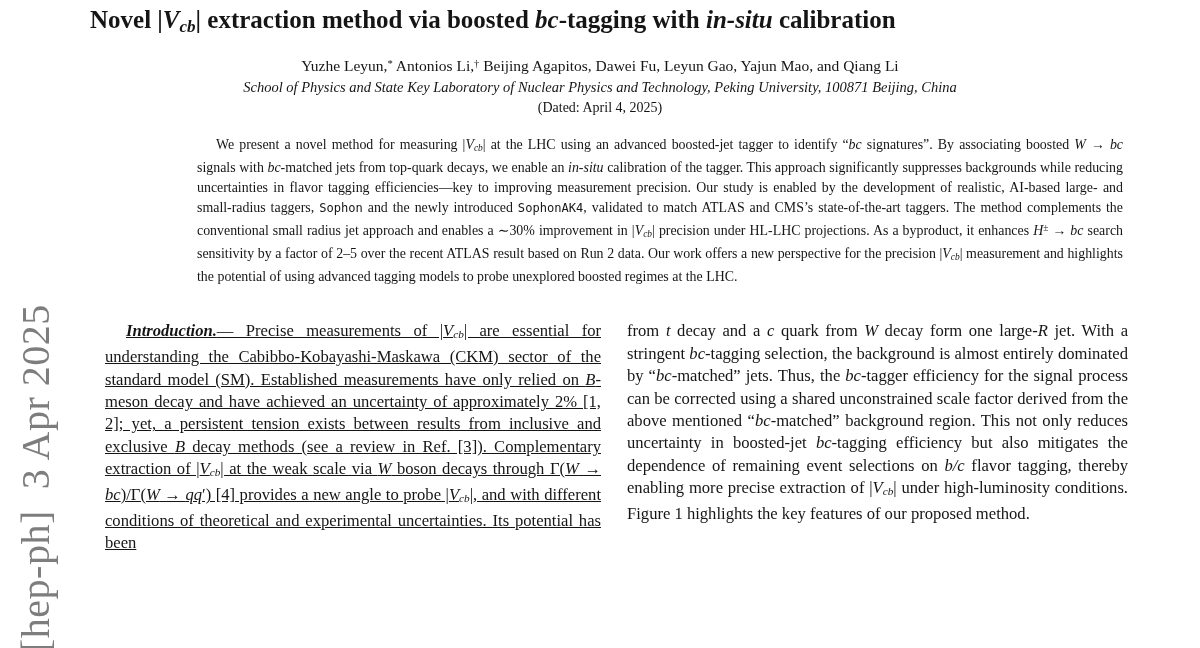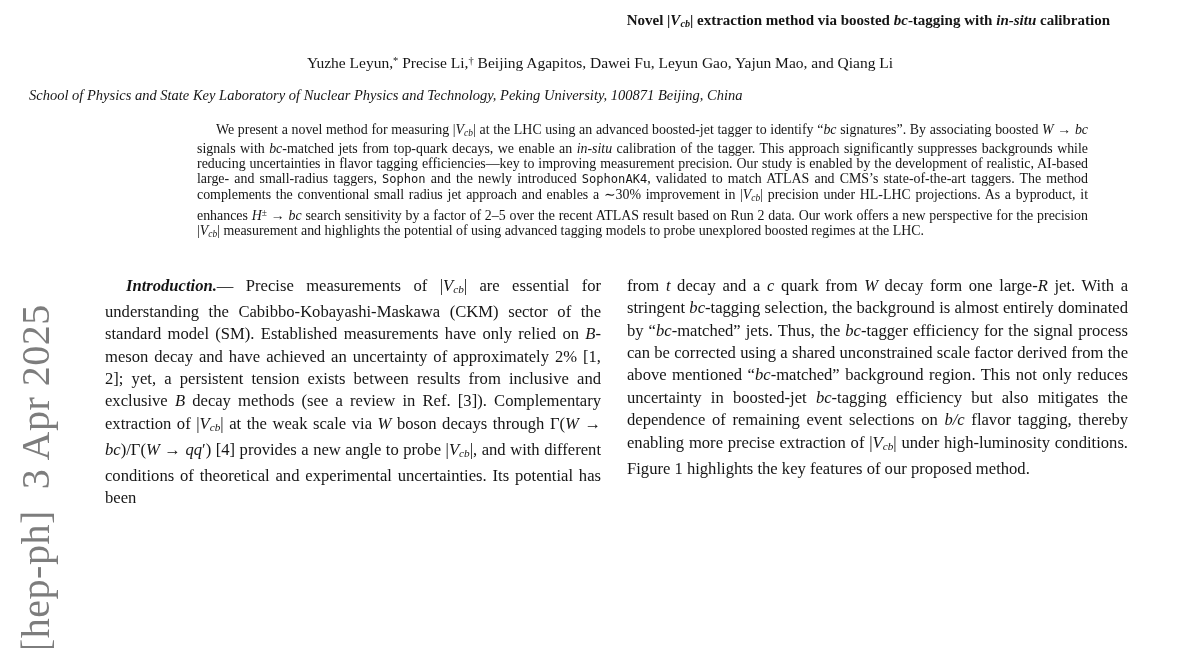--- a/index.html
+++ b/index.html
@@ -20,85 +20,85 @@
     transform: rotate(-90deg);
     transform-origin: 0 0;
     font-size: 40px;
     line-height: 44px;
     color: #7d7d7d;
     white-space: pre;
     letter-spacing: 0.5px;
   }
   .title {
     margin: 7px 90px 0 90px;
-    text-align: right;
-    font-size: 15px;
+    text-align: left;
+    font-size: 25px;
     line-height: 26px;
     font-weight: bold;
   }
   .authors {
     margin-top: 14px;
     text-align: center;
     font-size: 15.5px;
     line-height: 20px;
   }
   .affiliation {
-    margin-top: 12px;
-    text-align: left;
+    margin-top: 2px;
+    text-align: center;
     font-style: italic;
     font-size: 14.5px;
     line-height: 18px;
-    padding-left: 29px;
   }
   .dated {
     margin-top: 3px;
     text-align: center;
     font-size: 14px;
     line-height: 18px;
   }
   .abstract {
-    margin: 18px 112px 0 197px;
+    margin: 18px 77px 0 197px;
     font-size: 13.9px;
-    line-height: 15px;
+    line-height: 20px;
     text-align: justify;
   }
   .abstract .par { text-indent: 19px; }
   .columns {
     display: flex;
     gap: 26px;
     margin: 33px 72px 0 105px;
   }
   .col {
     font-size: 16.6px;
     line-height: 22.4px;
     text-align: justify;
   }
-  .col-left  { flex: 0 0 496px; }
+  .col-left  { flex: 0 0 496px; text-decoration: underline; }
   .col-right { flex: 1 1 auto; }
   .col-left .par { text-indent: 21px; }
   
   .s-i  { font-style: italic; }
   .s-b  { font-weight: bold; }
   .s-sub { font-size: 68%; vertical-align: -0.22em; }
   .s-sup { font-size: 68%; vertical-align: 0.42em; }
   .s-tt { font-family: "DejaVu Sans Mono", "Liberation Mono", monospace; font-size: 87%; }
 </style>
 </head>
 <body>
 
 <div class="page">
 
   <div class="watermark">[hep-ph]  3 Apr 2025</div>
 
   <div class="title"><span>Novel |</span><span class="s-i">V</span><span class="s-i s-sub">cb</span><span>| extraction method via boosted </span><span class="s-i">bc</span><span>-tagging with </span><span class="s-i">in-situ</span><span> calibration</span></div>
 
-  <div class="authors"><span>Yuzhe Leyun,</span><span class="s-sup">*</span><span> Precise Li,</span><span class="s-sup">†</span><span> Beijing Agapitos, Dawei Fu, Leyun Gao, Yajun Mao, and Qiang Li</span></div>
+  <div class="authors"><span>Yuzhe Leyun,</span><span class="s-sup">*</span><span> Antonios Li,</span><span class="s-sup">†</span><span> Beijing Agapitos, Dawei Fu, Leyun Gao, Yajun Mao, and Qiang Li</span></div>
 
   <div class="affiliation">School of Physics and State Key Laboratory of Nuclear Physics and Technology, Peking University, 100871 Beijing, China</div>
 
+  <div class="dated">(Dated: April 4, 2025)</div>
 
   <div class="abstract">
     <div class="par"><span>We present a novel method for measuring |</span><span class="s-i">V</span><span class="s-i s-sub">cb</span><span>| at the LHC using an advanced boosted-jet tagger to identify “</span><span class="s-i">bc</span><span> signatures”. By associating boosted </span><span class="s-i">W</span><span> → </span><span class="s-i">bc</span><span> signals with </span><span class="s-i">bc</span><span>-matched jets from top-quark decays, we enable an </span><span class="s-i">in-situ</span><span> calibration of the tagger. This approach significantly suppresses backgrounds while reducing uncertainties in flavor tagging efficiencies—key to improving measurement precision. Our study is enabled by the development of realistic, AI-based large- and small-radius taggers, </span><span class="s-tt">Sophon</span><span> and the newly introduced </span><span class="s-tt">SophonAK4</span><span>, validated to match ATLAS and CMS’s state-of-the-art taggers. The method complements the conventional small radius jet approach and enables a ∼30% improvement in |</span><span class="s-i">V</span><span class="s-i s-sub">cb</span><span>| precision under HL-LHC projections. As a byproduct, it enhances </span><span class="s-i">H</span><span class="s-sup">±</span><span> → </span><span class="s-i">bc</span><span> search sensitivity by a factor of 2–5 over the recent ATLAS result based on Run 2 data. Our work offers a new perspective for the precision |</span><span class="s-i">V</span><span class="s-i s-sub">cb</span><span>| measurement and highlights the potential of using advanced tagging models to probe unexplored boosted regimes at the LHC.</span></div>
   </div>
 
   <div class="columns">
     <div class="col col-left">
       <div class="par"><span class="s-b s-i">Introduction.</span><span>— Precise measurements of |</span><span class="s-i">V</span><span class="s-i s-sub">cb</span><span>| are essential for understanding the Cabibbo-Kobayashi-Maskawa (CKM) sector of the standard model (SM). Established measurements have only relied on </span><span class="s-i">B</span><span>-meson decay and have achieved an uncertainty of approximately 2% [1, 2]; yet, a persistent tension exists between results from inclusive and exclusive </span><span class="s-i">B</span><span> decay methods (see a review in Ref. [3]). Complementary extraction of |</span><span class="s-i">V</span><span class="s-i s-sub">cb</span><span>| at the weak scale via </span><span class="s-i">W</span><span> boson decays through Γ(</span><span class="s-i">W</span><span> → </span><span class="s-i">bc</span><span>)/Γ(</span><span class="s-i">W</span><span> → </span><span class="s-i">qq</span><span>′) [4] provides a new angle to probe |</span><span class="s-i">V</span><span class="s-i s-sub">cb</span><span>|, and with different conditions of theoretical and experimental uncertainties. Its potential has been</span></div>
     </div>
     <div class="col col-right">

